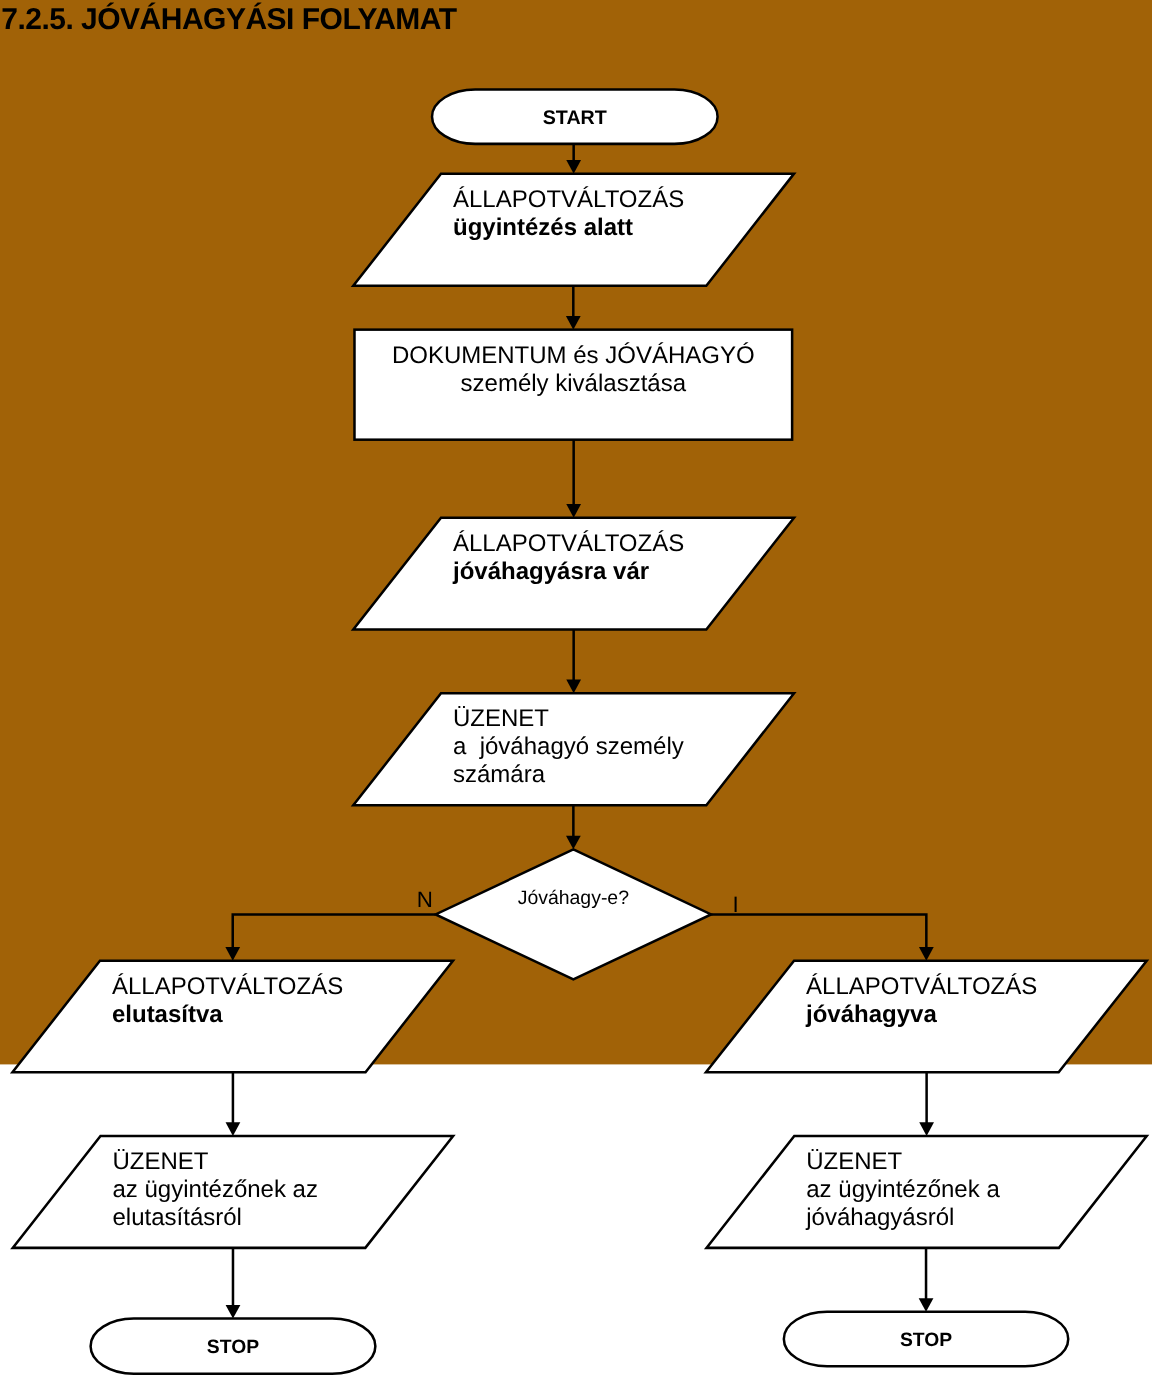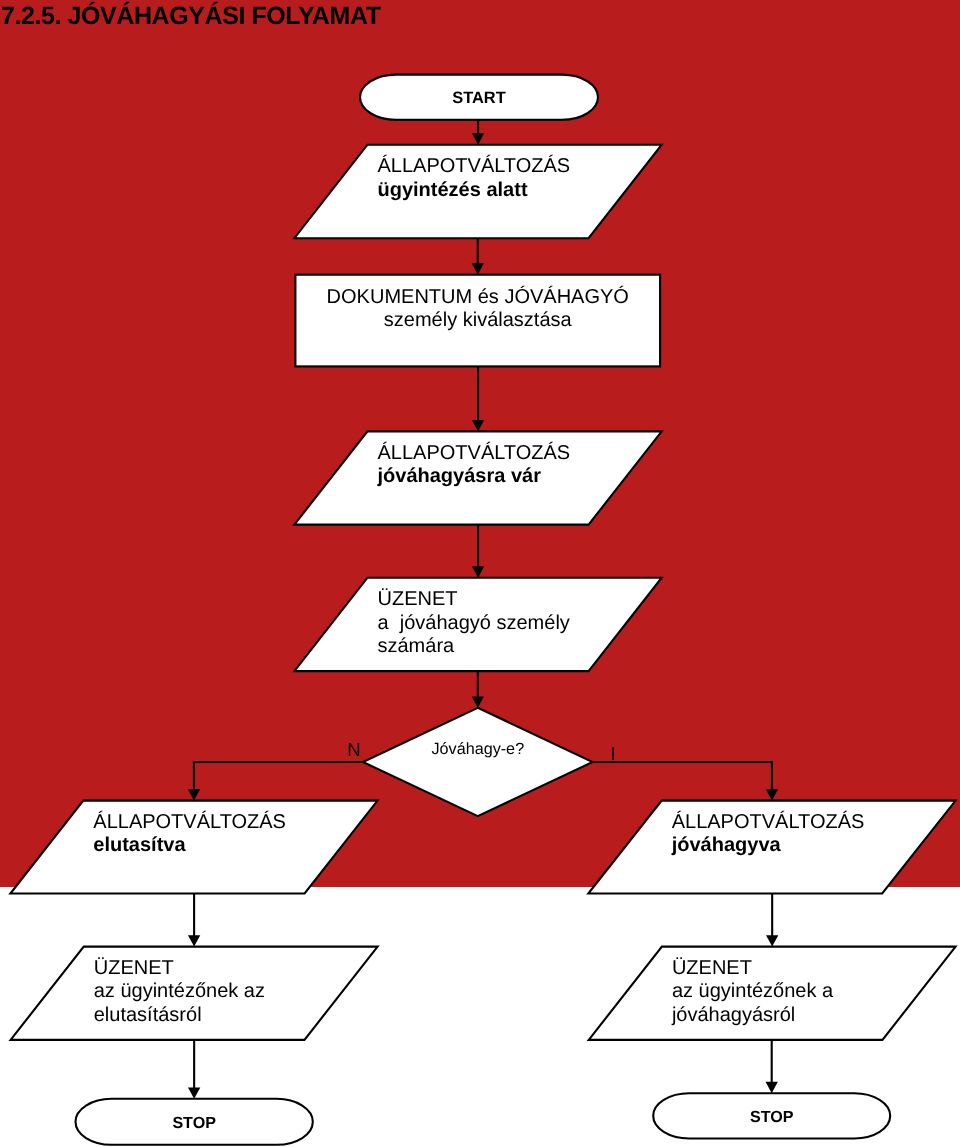--- a/index.html
+++ b/index.html
@@ -1,21 +1,21 @@
 <!DOCTYPE html>
 <html><head>
 <meta charset="utf-8">
 <title>7.2.5. JOVAHAGYASI FOLYAMAT</title>
 <style>
   html,body{margin:0;padding:0;background:#ffffff;}
   body{width:960px;height:1147px;overflow:hidden;
        font-family:"Liberation Sans",sans-serif;color:#000;
        -webkit-font-smoothing:antialiased;font-smooth:never;
        text-rendering:geometricPrecision;}
-  #page{position:relative;width:960px;height:887px;background:#b91c1c;}
+  #page{position:relative;width:960px;height:887px;background:#a16207;}
   #page-title{position:absolute;left:1px;top:2px;
        font-size:25px;font-weight:bold;letter-spacing:-0.42px;line-height:28px;white-space:nowrap;}
   #chart{position:absolute;left:0;top:0;display:block;}
   .shape{fill:#ffffff;stroke:#000000;stroke-width:2.1;stroke-linejoin:miter;}
   .conn{fill:none;stroke:#000000;stroke-width:2.1;}
   .head{fill:#000000;stroke:none;}
   text{font-family:"Liberation Sans",sans-serif;fill:#000000;white-space:pre;}
   .t-reg{font-size:20px;font-weight:normal;}
   .t-bold{font-size:20px;font-weight:bold;}
   .t-term{font-weight:bold;}

